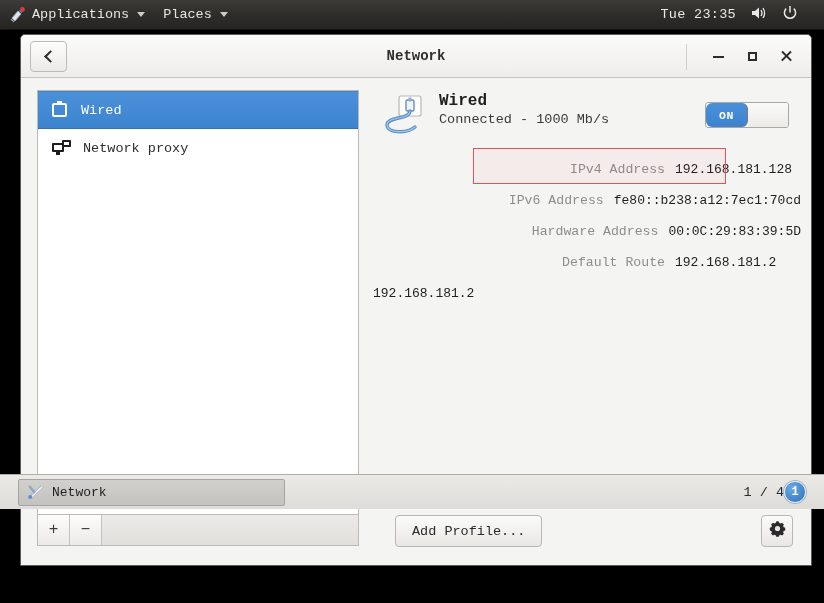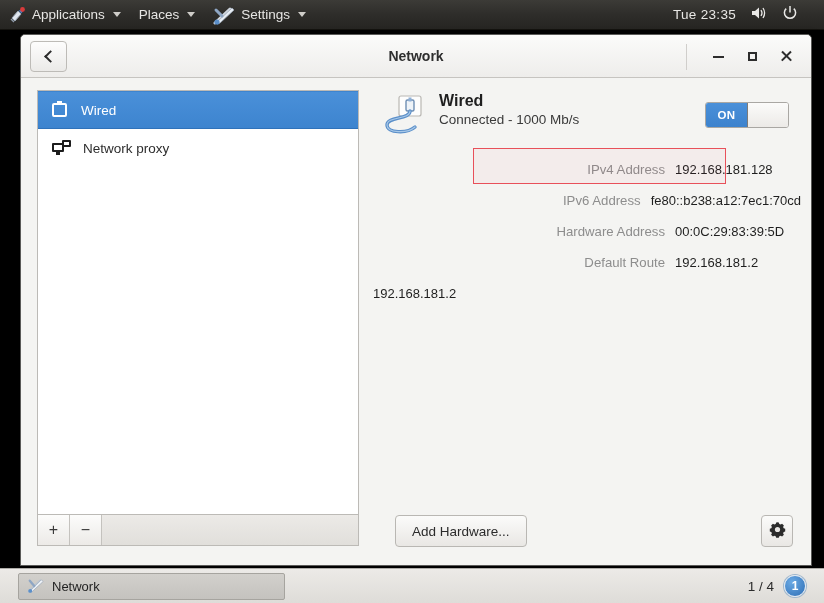--- a/index.html
+++ b/index.html
@@ -2,21 +2,21 @@
 <html><head>
 <meta charset="utf-8">
 <style>
   * { box-sizing: border-box; margin: 0; padding: 0; }
   html, body {
     width: 824px; height: 603px;
     background: #000000;
     font-family: "Liberation Sans", sans-serif;
     overflow: hidden;
   }
-  #screen { position: relative; width: 824px; height: 603px; background: #000; }
+  #screen { position: relative; width: 824px; height: 509px; background: #000; font-family: Liberation Mono, monospace; }
 
   
   #top-panel {
     position: absolute; left: 0; top: 0; width: 824px; height: 30px;
     background: linear-gradient(to bottom, #3c3b37 0%, #2e2d2a 50%, #262522 100%);
     border-bottom: 1px solid #14130f;
     display: flex; align-items: center;
   }
   .panel-menu {
     display: flex; align-items: center; gap: 6px;
@@ -146,20 +146,21 @@
   #toggle {
     position:absolute; right: 12px; top: 12px;
     width: 84px; height: 26px; border:1px solid #a9a7a3; border-radius:3px;
     background:#fff; display:flex; overflow:hidden; cursor:pointer;
   }
   #toggle .on {
     width: 42px; background: linear-gradient(to bottom, #4a90d9 0%, #3c82cd 100%);
     color:#fff; font-size:11.5px; font-weight:bold; letter-spacing:.5px;
     display:flex; align-items:center; justify-content:center;
     border-right:1px solid #7d7b78;
+    border-radius:6px;
   }
   #toggle .knob { flex:1; background: linear-gradient(to bottom,#fbfbfa,#eceae7); }
 
   #info-table { margin-top: 12px; width: 100%; }
   .info-row { display:flex; align-items:center; height: 31px; }
   .info-label {
     width: 302px; text-align:right; padding-right: 10px;
     font-size: 13.2px; color: #8d8d8d;
   }
   .info-value { font-size: 13px; color:#1f1f1f; }
@@ -193,21 +194,21 @@
     border-top: 1px solid #aeaca8;
     display:flex; align-items:center; padding: 0 8px;
   }
   #task-btn {
     width: 267px; height: 27px; margin-left: 10px;
     background: linear-gradient(to bottom, #d2d0cc 0%, #c4c2be 100%);
     border: 1px solid #a6a49f; border-radius: 2px;
     display:flex; align-items:center; gap: 8px; padding: 0 8px;
     font-size: 13px; color:#1f1f1f; cursor:pointer;
   }
-  #pager { margin-left:auto; display:flex; align-items:center; gap:10px; padding-right:10px; }
+  #pager { margin-left:auto; display:flex; align-items:center; gap:0; padding-right:10px; }
   #pager-count { font-size: 13.5px; color:#2b2b2b; }
   #pager-badge {
     width: 22px; height: 22px; border-radius:50%;
     background: radial-gradient(circle at 35% 30%, #6aa9e4, #2f6fb5);
     border:1px solid #dfe9f4;
     color:#fff; font-size:12px; font-weight:bold;
     display:flex; align-items:center; justify-content:center;
     box-shadow: 0 0 0 1px #9fb6cc;
   }
   .tool-icon { width:17px; height:16px; }
@@ -230,32 +231,20 @@
       </span>
       <span>Applications</span>
       <span class="caret"></span>
     </div>
 
     <div class="panel-menu">
       <span>Places</span>
       <span class="caret"></span>
     </div>
 
-    <div class="panel-menu" style="position:relative;">
-      <span class="appicon" style="width:22px;">
-        <svg width="24" height="20" viewBox="0 0 24 20">
-          <path d="M2 17 L17 3" stroke="#cfd6df" stroke-width="3" stroke-linecap="round"></path>
-          <path d="M19 2 L21 4 L7 17 L4 18 L5 15 Z" fill="#e8eef5" stroke="#9aa6b4" stroke-width=".8"></path>
-          <path d="M3 4 L9 10" stroke="#8ea6c4" stroke-width="3" stroke-linecap="round"></path>
-          <circle cx="4" cy="16" r="2.6" fill="#5b8fc9"></circle>
-        </svg>
-      </span>
-      <span>Settings</span>
-      <span class="caret"></span>
-    </div>
 
     <div id="top-right">
       <span class="clock">Tue 23:35</span>
       <span>
         <svg width="18" height="16" viewBox="0 0 18 16">
           <path d="M2 6 H5 L9 2.5 V13.5 L5 10 H2 Z" fill="#e9e8e6"></path>
           <path d="M11 5 Q13 8 11 11" stroke="#e9e8e6" stroke-width="1.3" fill="none"></path>
           <path d="M13 3 Q16.2 8 13 13" stroke="#e9e8e6" stroke-width="1.3" fill="none"></path>
         </svg>
       </span>
@@ -357,21 +346,21 @@
           </div>
           <div class="info-row">
             <span class="info-value">192.168.181.2</span>
           </div>
         </div>
 
         <div id="highlight-box"></div>
       </div>
 
       <div id="bottom-actions">
-        <div id="add-profile">Add Hardware...</div>
+        <div id="add-profile">Add Profile...</div>
         <div id="gear-btn">
           <span>
             <svg width="17" height="17" viewBox="0 0 17 17">
               <path d="M8.5 1.2 l1.3 .25 .5 1.5 1.4 .6 1.35-.8 1.85 1.85 -.8 1.35 .6 1.4 1.5 .5 0 2.6 -1.5 .5 -.6 1.4 .8 1.35 -1.85 1.85 -1.35-.8 -1.4 .6 -.5 1.5 -2.6 0 -.5-1.5 -1.4-.6 -1.35 .8 -1.85-1.85 .8-1.35 -.6-1.4 -1.5-.5 0-2.6 1.5-.5 .6-1.4 -.8-1.35 1.85-1.85 1.35 .8 1.4-.6 .5-1.5 z" fill="#2b2b2b"></path>
               <circle cx="8.5" cy="8.5" r="2.6" fill="#e9e7e4"></circle>
             </svg>
           </span>
         </div>
       </div>
 

